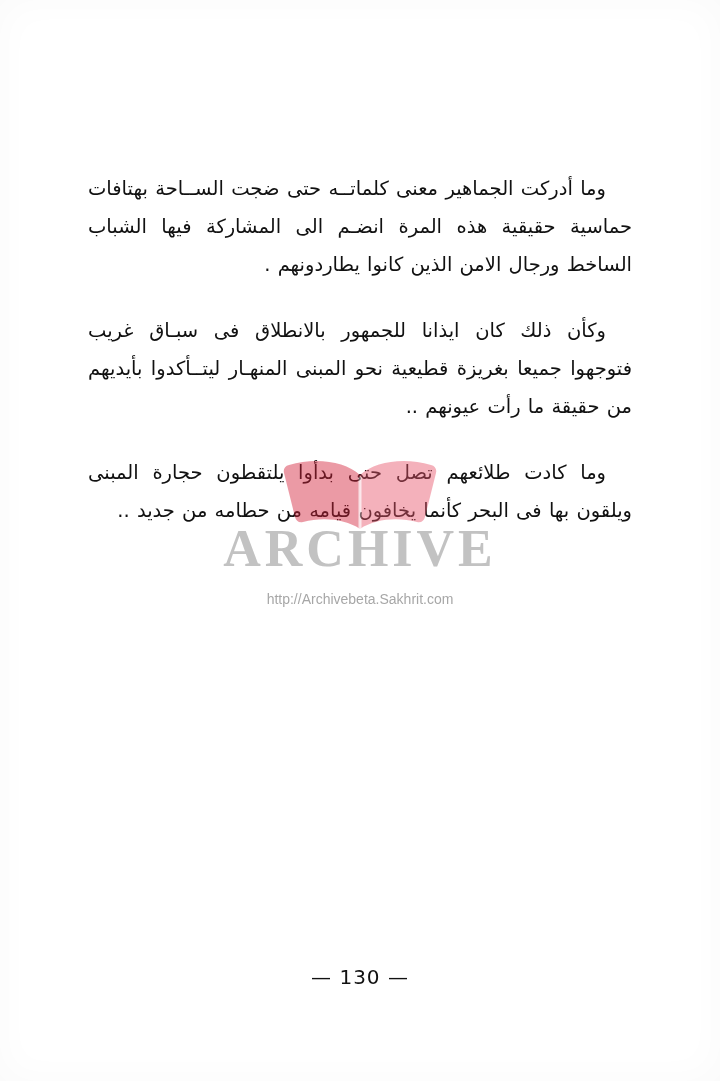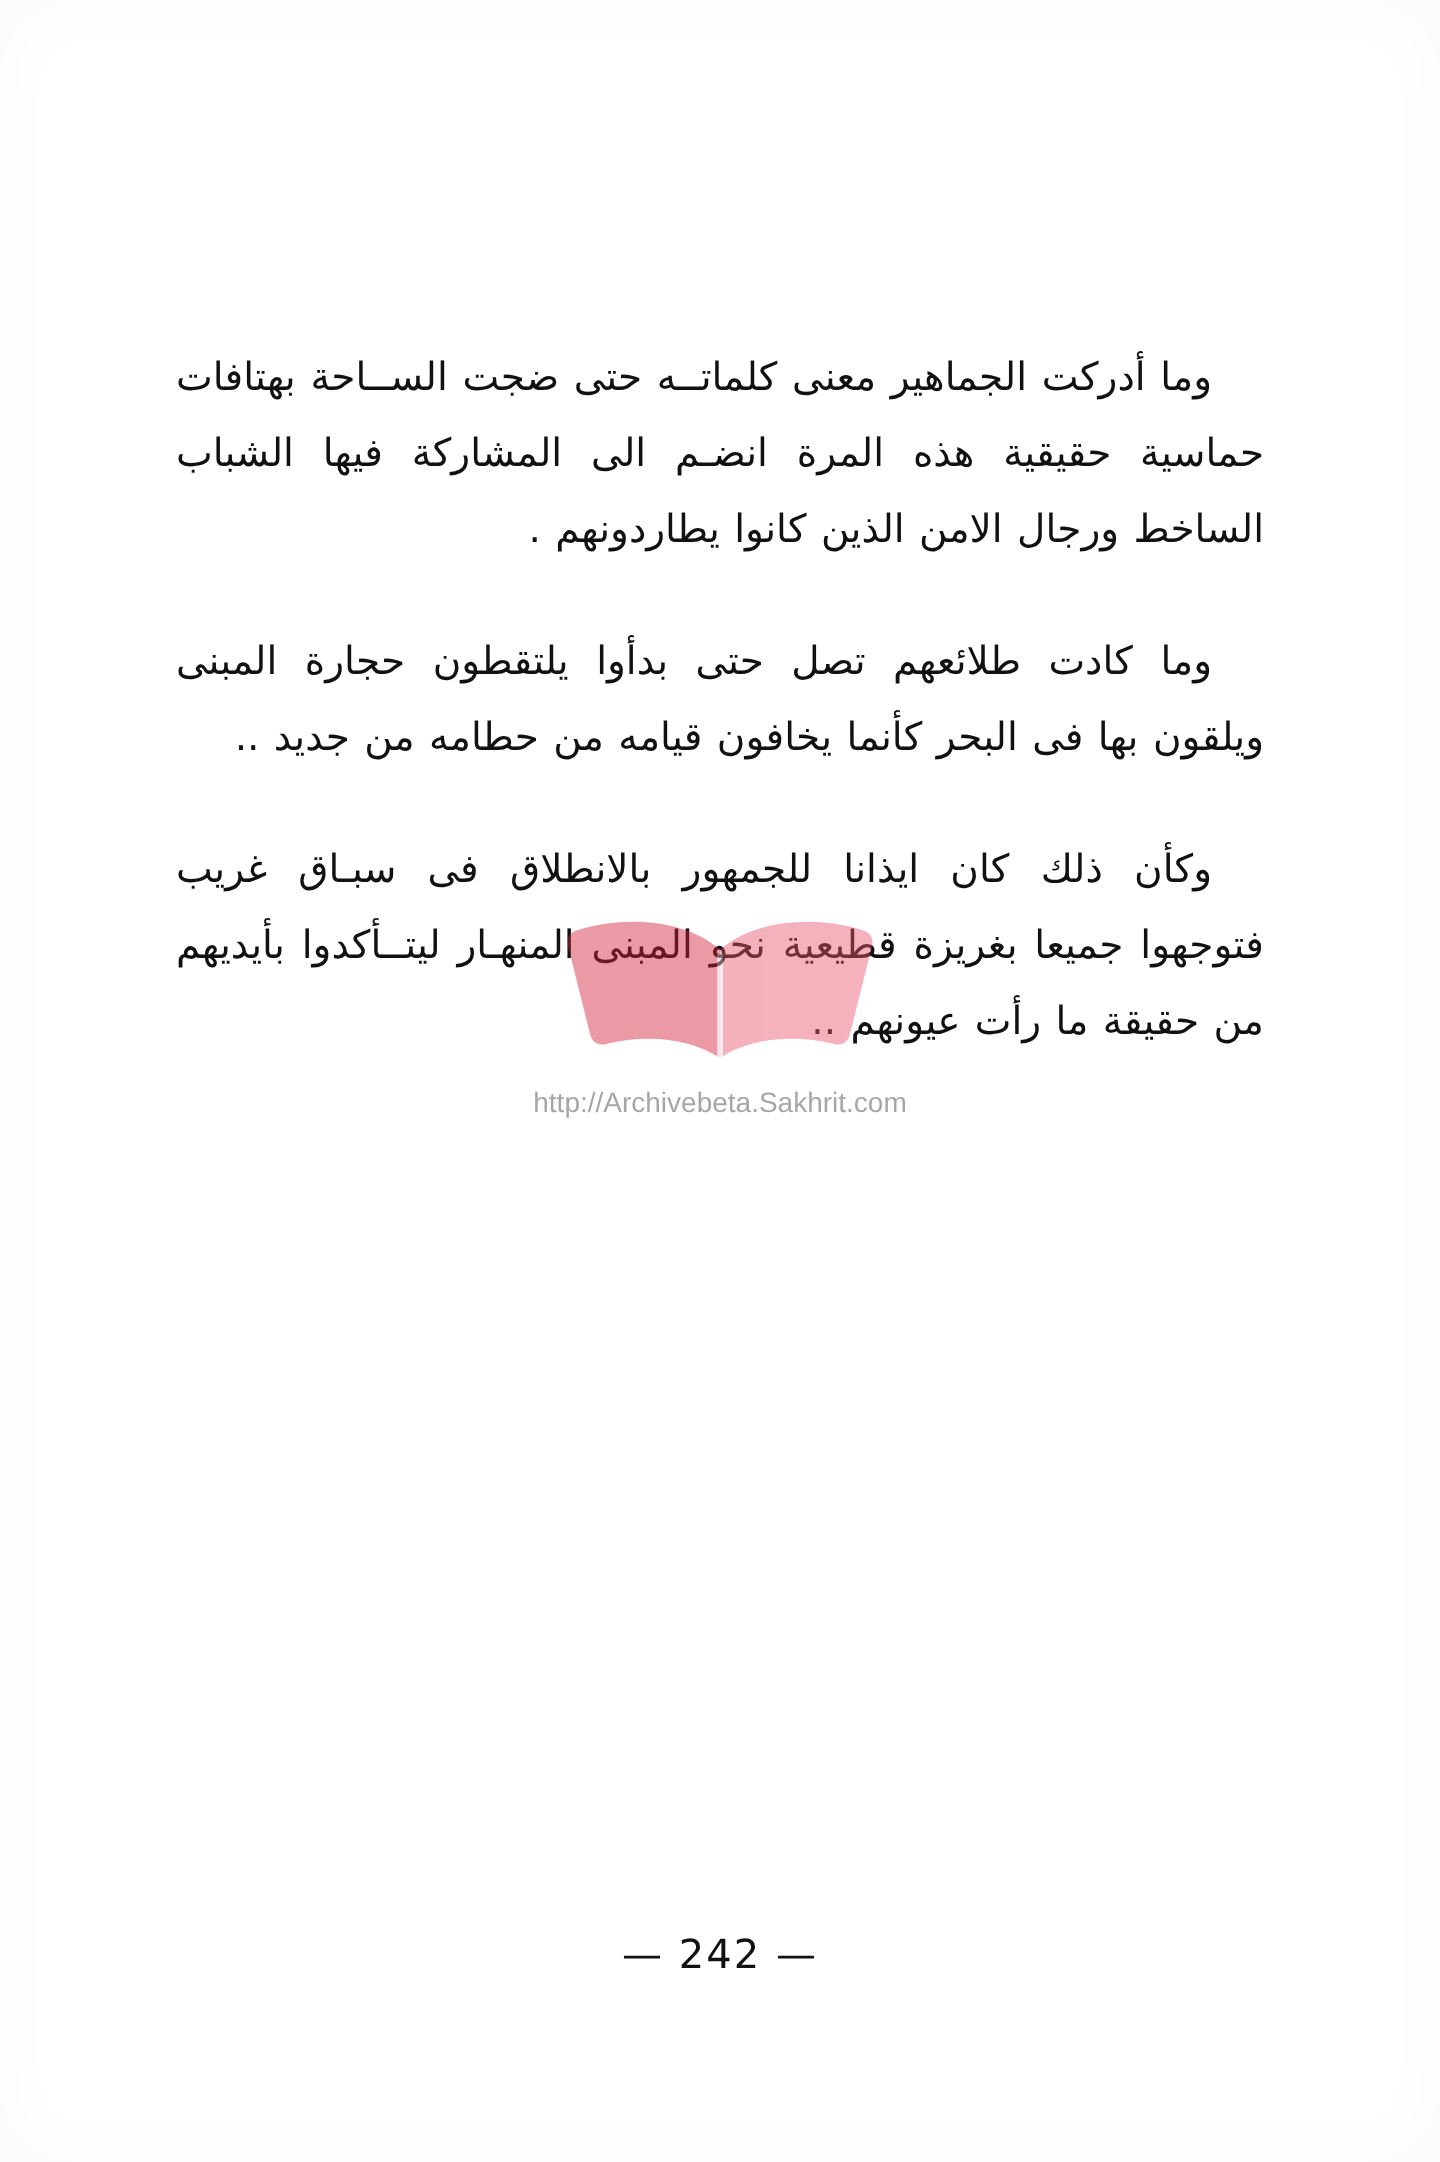--- a/index.html
+++ b/index.html
@@ -104,23 +104,24 @@
   <div class="watermark">
     <div class="wm-book">
       <svg viewBox="0 0 170 78" width="170" height="78" aria-hidden="true">
         <g opacity="0.45">
           <path d="M85 20 C70 6, 40 2, 14 10 C10 11, 8 14, 9 18 L20 62 C21 66, 24 68, 28 67 C48 62, 70 64, 85 74 Z" fill="#d4213a"></path>
           <path d="M85 20 C100 6, 130 2, 156 10 C160 11, 162 14, 161 18 L150 62 C149 66, 146 68, 142 67 C122 62, 100 64, 85 74 Z" fill="#e8556b"></path>
           <path d="M85 22 L85 74" stroke="#ffffff" stroke-width="3" fill="none" opacity="0.7"></path>
         </g>
       </svg>
     </div>
+    <div class="wm-text">ARCHIVE</div>
     <div class="wm-url">http://Archivebeta.Sakhrit.com</div>
   </div>
 
   <div class="content">
     <p class="para"><span class="indent"></span><span>وما أدركت الجماهير معنى كلماتــه حتى ضجت الســاحة بهتافات حماسية حقيقية هذه المرة انضـم الى المشاركة فيها الشباب الساخط ورجال الامن الذين كانوا يطاردونهم .</span></p>
+    <p class="para"><span class="indent"></span><span>وكأن ذلك كان ايذانا للجمهور بالانطلاق فى سبـاق غريب فتوجهوا جميعا بغريزة قطيعية نحو المبنى المنهـار ليتــأكدوا بأيديهم من حقيقة ما رأت عيونهم ..</span></p>
     <p class="para"><span class="indent"></span><span>وما كادت طلائعهم تصل حتى بدأوا يلتقطون حجارة المبنى ويلقون بها فى البحر كأنما يخافون قيامه من حطامه من جديد ..</span></p>
-    <p class="para"><span class="indent"></span><span>وكأن ذلك كان ايذانا للجمهور بالانطلاق فى سبـاق غريب فتوجهوا جميعا بغريزة قطيعية نحو المبنى المنهـار ليتــأكدوا بأيديهم من حقيقة ما رأت عيونهم ..</span></p>
   </div>
 
-  <div class="pagenum">—  242  —</div>
+  <div class="pagenum">—  130  —</div>
 </div>
 
 </body></html>

